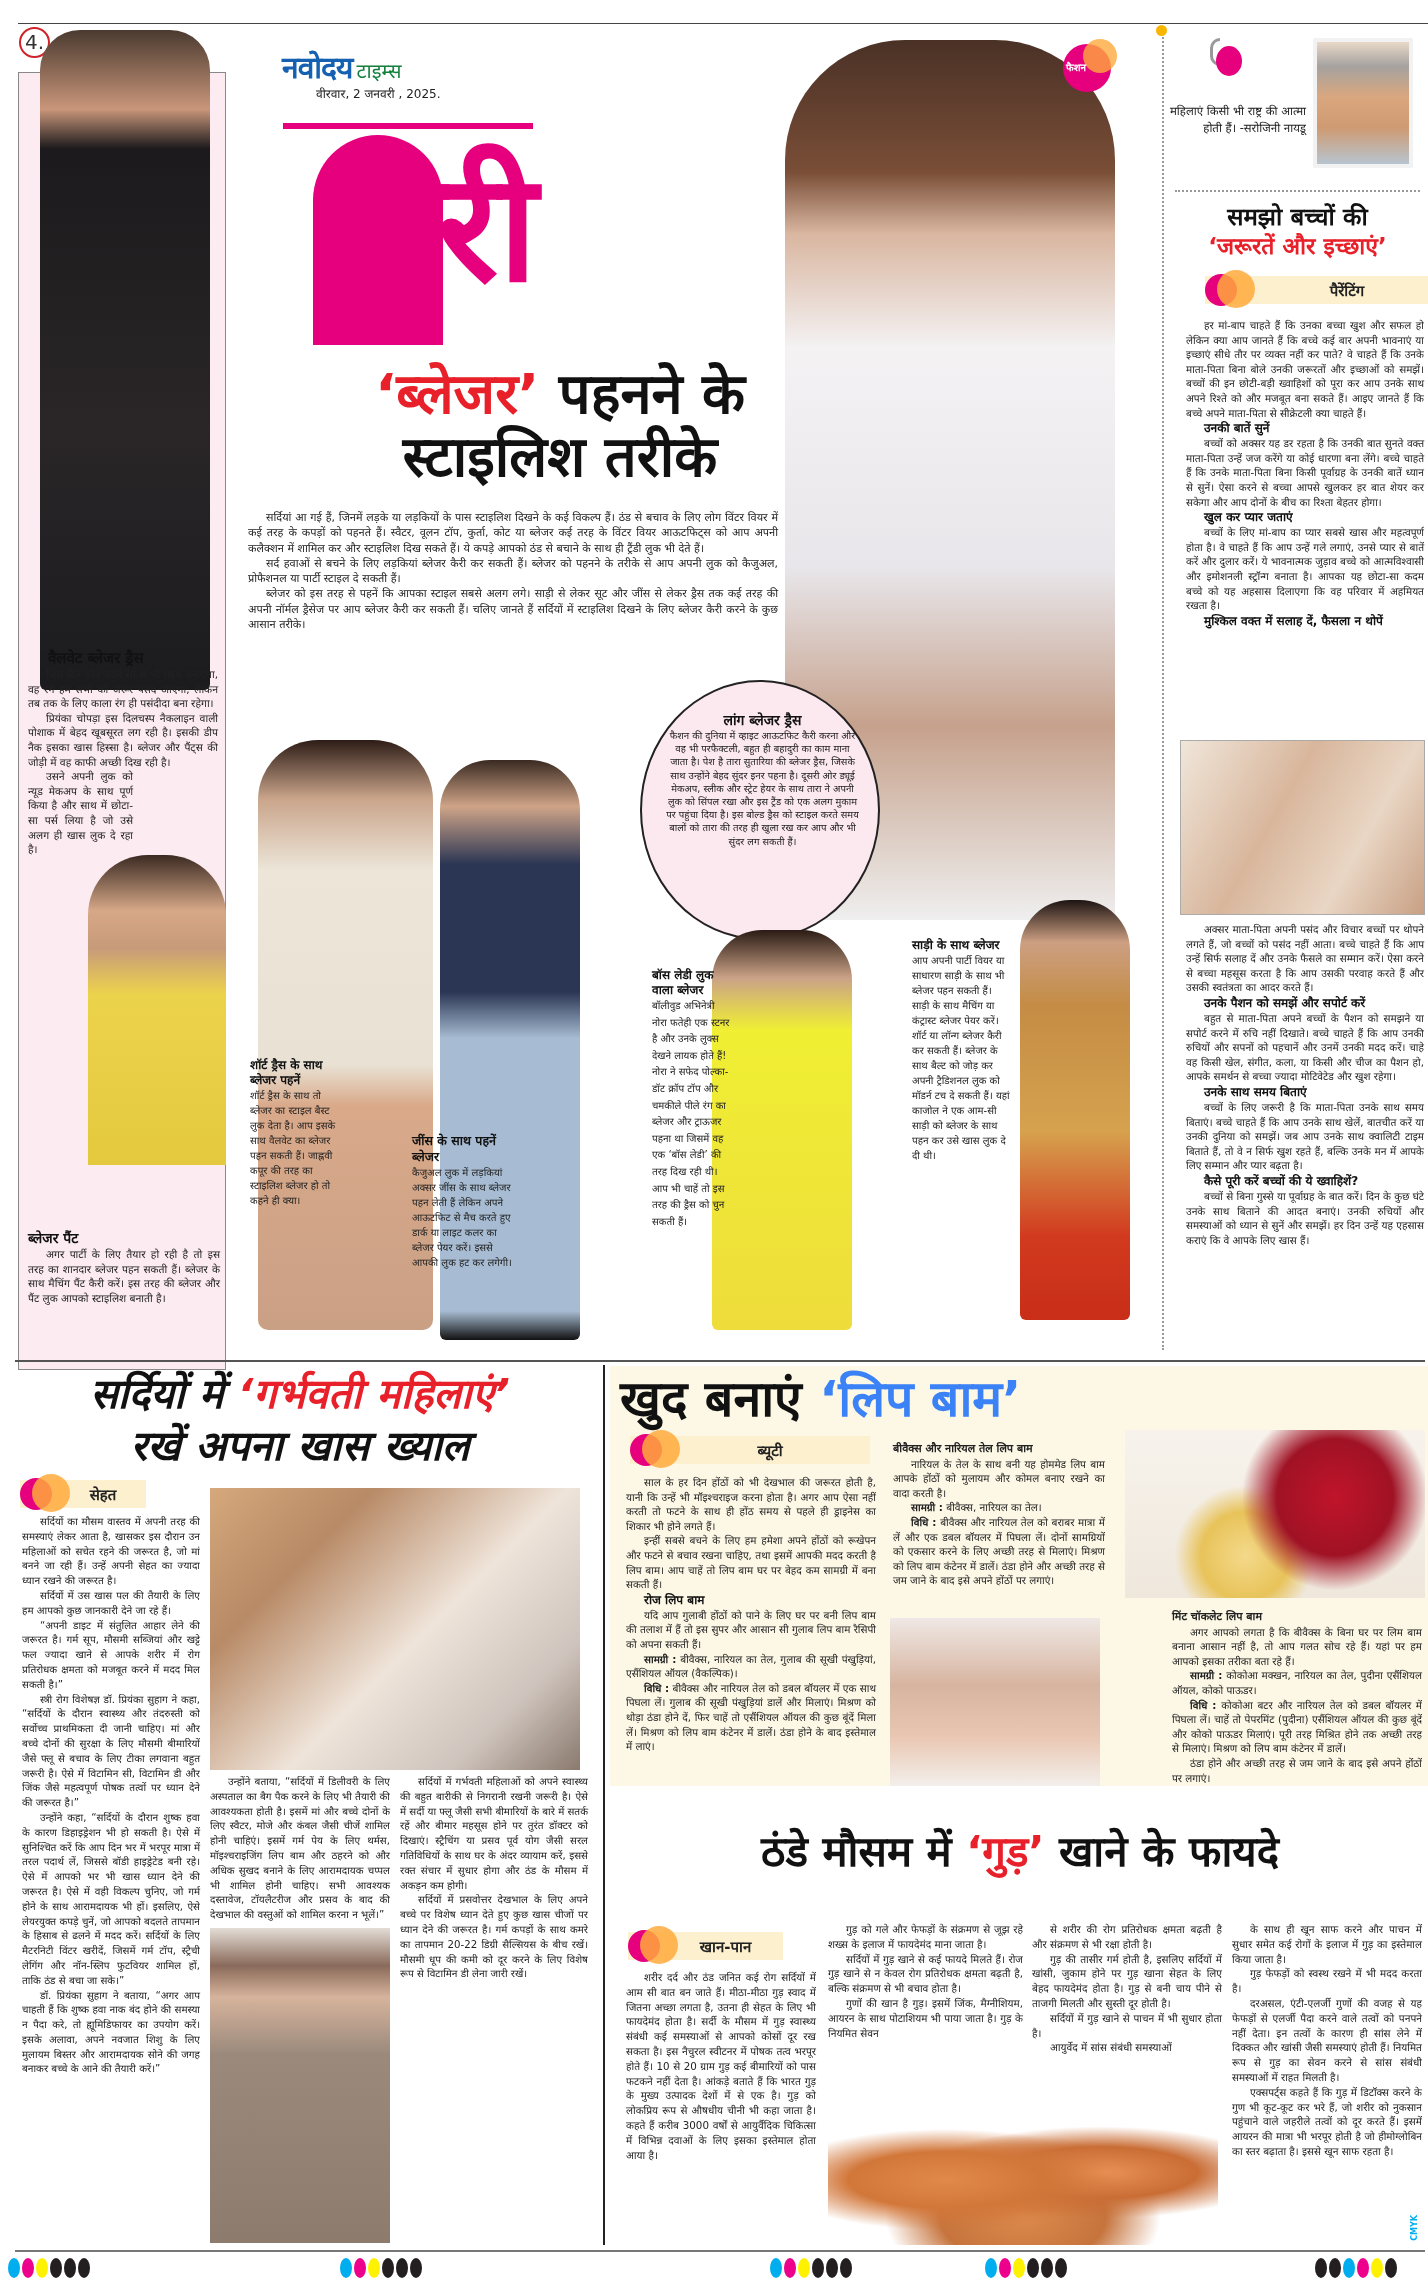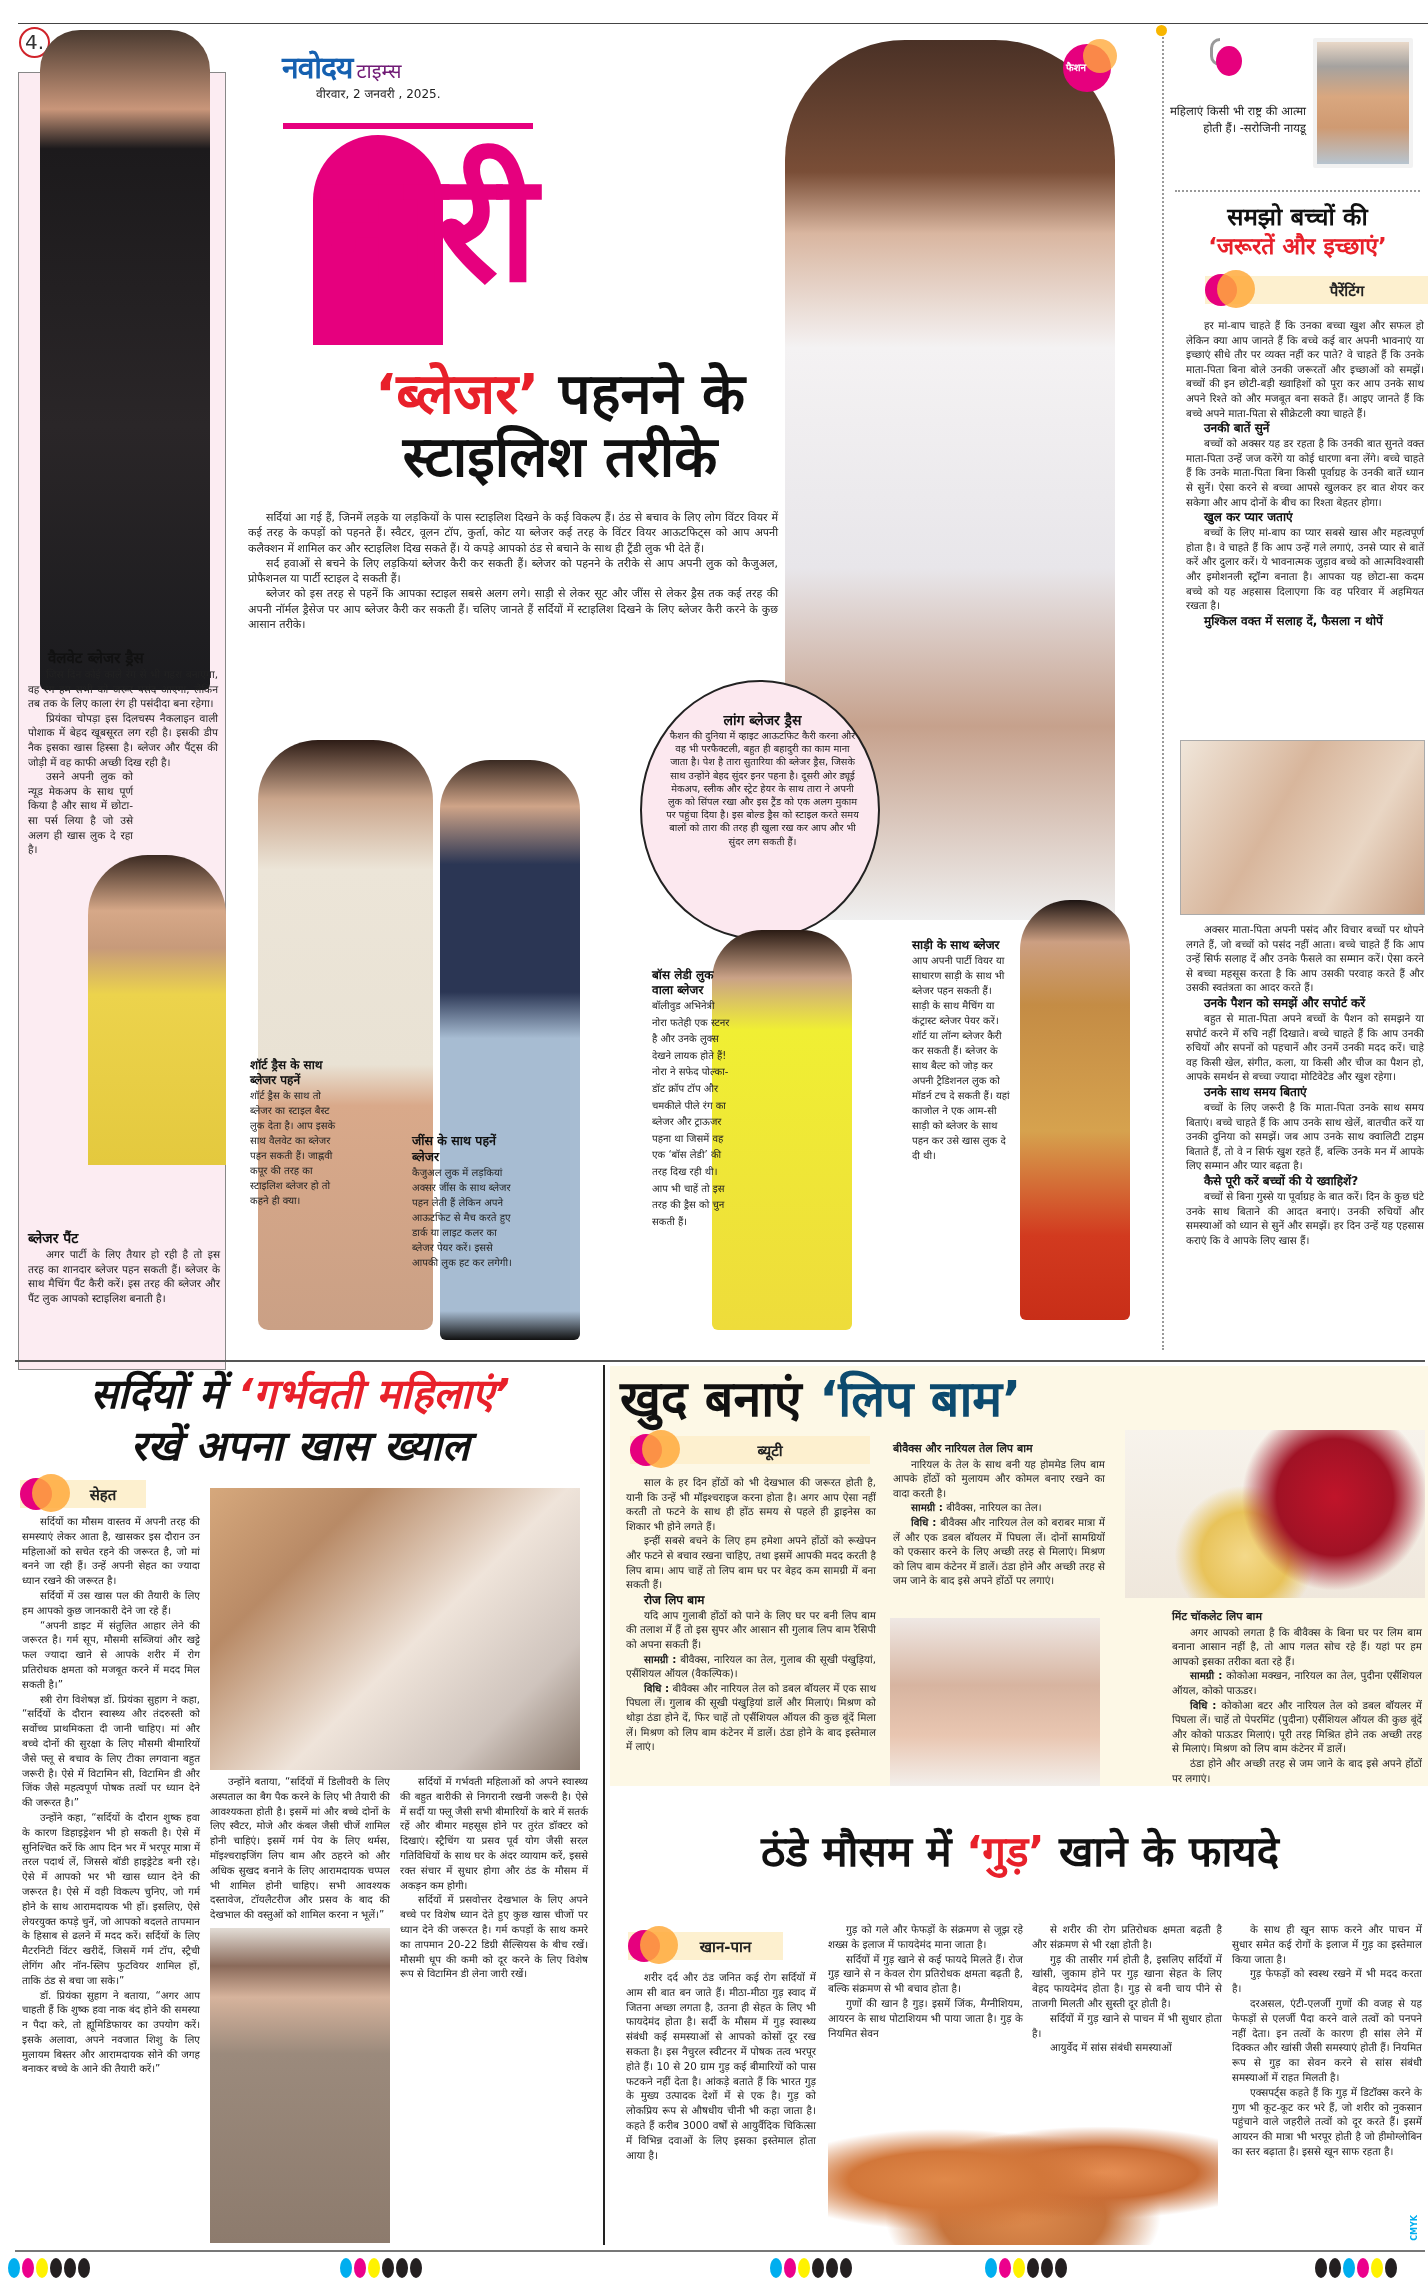--- a/index.html
+++ b/index.html
@@ -40,21 +40,21 @@
 </div>
 <div class="photo" style="left:88px;top:855px;width:138px;height:310px;background:linear-gradient(180deg,#3b2a22 0,#d6a888 18%,#c79a7a 30%,#ecd34c 45%,#e4c93e 100%);border-radius:60px 60px 0 0;"></div>
 <div class="abs" style="left:28px;top:1230px;width:192px;">
   <div class="caption-title">ब्लेजर पैंट</div>
   <div class="txt" style="line-height:14.5px;">
       <p>अगर पार्टी के लिए तैयार हो रही है तो इस तरह का शानदार ब्लेजर पहन सकती हैं। ब्लेजर के साथ मैचिंग पैंट कैरी करें। इस तरह की ब्लेजर और पैंट लुक आपको स्टाइलिश बनाती है।</p>
     </div>
 </div>
 
 <div class="abs" style="left:282px;top:46px;width:240px;">
-  <span style="font-weight:bold;font-size:30px;color:#1560b0;letter-spacing:-1px;">नवोदय</span><span style="font-size:20px;color:#701a75;margin-left:4px;">टाइम्स</span>
+  <span style="font-weight:bold;font-size:30px;color:#1560b0;letter-spacing:-1px;">नवोदय</span><span style="font-size:20px;color:#15803d;margin-left:4px;">टाइम्स</span>
   <div style="font-size:12px;color:#222;padding-left:34px;margin-top:-2px;">वीरवार, 2 जनवरी , 2025.</div>
 </div>
 <div class="abs" style="left:283px;top:123px;width:250px;height:220px;">
   <div style="position:absolute;left:0;top:0;width:250px;height:6px;background:#e6007e;"></div>
   <div style="position:absolute;left:30px;top:12px;width:130px;height:210px;background:#e6007e;border-radius:80px 80px 0 0;"></div>
   <div style="position:absolute;left:40px;top:-10px;font-size:150px;font-weight:bold;color:#e6007e;line-height:230px;letter-spacing:-8px;">नारी</div>
 </div>
 
 <div class="abs" style="left:330px;top:362px;width:460px;font-weight:bold;font-size:56px;line-height:63px;text-align:center;color:#111;">
   <span style="color:#e8202a;">‘ब्लेजर’</span>
@@ -169,21 +169,21 @@
 <div class="abs txt" style="left:400px;top:1775px;width:188px;font-size:10.2px;line-height:14.8px;">
   <p>सर्दियों में गर्भवती महिलाओं को अपने स्वास्थ्य की बहुत बारीकी से निगरानी रखनी जरूरी है। ऐसे में सर्दी या फ्लू जैसी सभी बीमारियों के बारे में सतर्क रहें और बीमार महसूस होने पर तुरंत डॉक्टर को दिखाएं। स्ट्रैचिंग या प्रसव पूर्व योग जैसी सरल गतिविधियों के साथ घर के अंदर व्यायाम करें, इससे रक्त संचार में सुधार होगा और ठंड के मौसम में अकड़न कम होगी।</p>
   <p>सर्दियों में प्रसवोत्तर देखभाल के लिए अपने बच्चे पर विशेष ध्यान देते हुए कुछ खास चीजों पर ध्यान देने की जरूरत है। गर्म कपड़ों के साथ कमरे का तापमान 20-22 डिग्री सैल्सियस के बीच रखें। मौसमी धूप की कमी को दूर करने के लिए विशेष रूप से विटामिन डी लेना जारी रखें।</p>
 </div>
 
 <div class="abs" style="left:603px;top:1365px;width:2px;height:880px;background:#222;"></div>
 
 <div class="abs" style="left:610px;top:1366px;width:818px;height:420px;background:#fdf8e6;"></div>
 <div class="abs" style="left:620px;top:1366px;width:500px;font-weight:bold;font-size:50px;line-height:66px;color:#111;white-space:nowrap;">
   <span>खुद बनाएं</span>
-  <span style="color:#0c4a6e;">‘लिप बाम’</span>
+  <span style="color:#3b82f6;">‘लिप बाम’</span>
 </div>
 <div class="cat-tag" style="left:630px;top:1436px;width:240px;">
   <span class="blob1"></span>
     <span class="blob2"></span>
   <span class="lbl">ब्यूटी</span>
 </div>
 <div class="abs txt" style="left:626px;top:1475px;width:250px;font-size:10.3px;line-height:14.6px;">
   <p>साल के हर दिन होंठों को भी देखभाल की जरूरत होती है, यानी कि उन्हें भी मॉइश्चराइज करना होता है। अगर आप ऐसा नहीं करती तो फटने के साथ ही होंठ समय से पहले ही ड्राइनेस का शिकार भी होने लगते हैं।</p>
   <p>इन्हीं सबसे बचने के लिए हम हमेशा अपने होंठों को रूखेपन और फटने से बचाव रखना चाहिए, तथा इसमें आपकी मदद करती है लिप बाम। आप चाहें तो लिप बाम घर पर बेहद कम सामग्री में बना सकती हैं।</p>
   <div class="sub">रोज लिप बाम</div>

